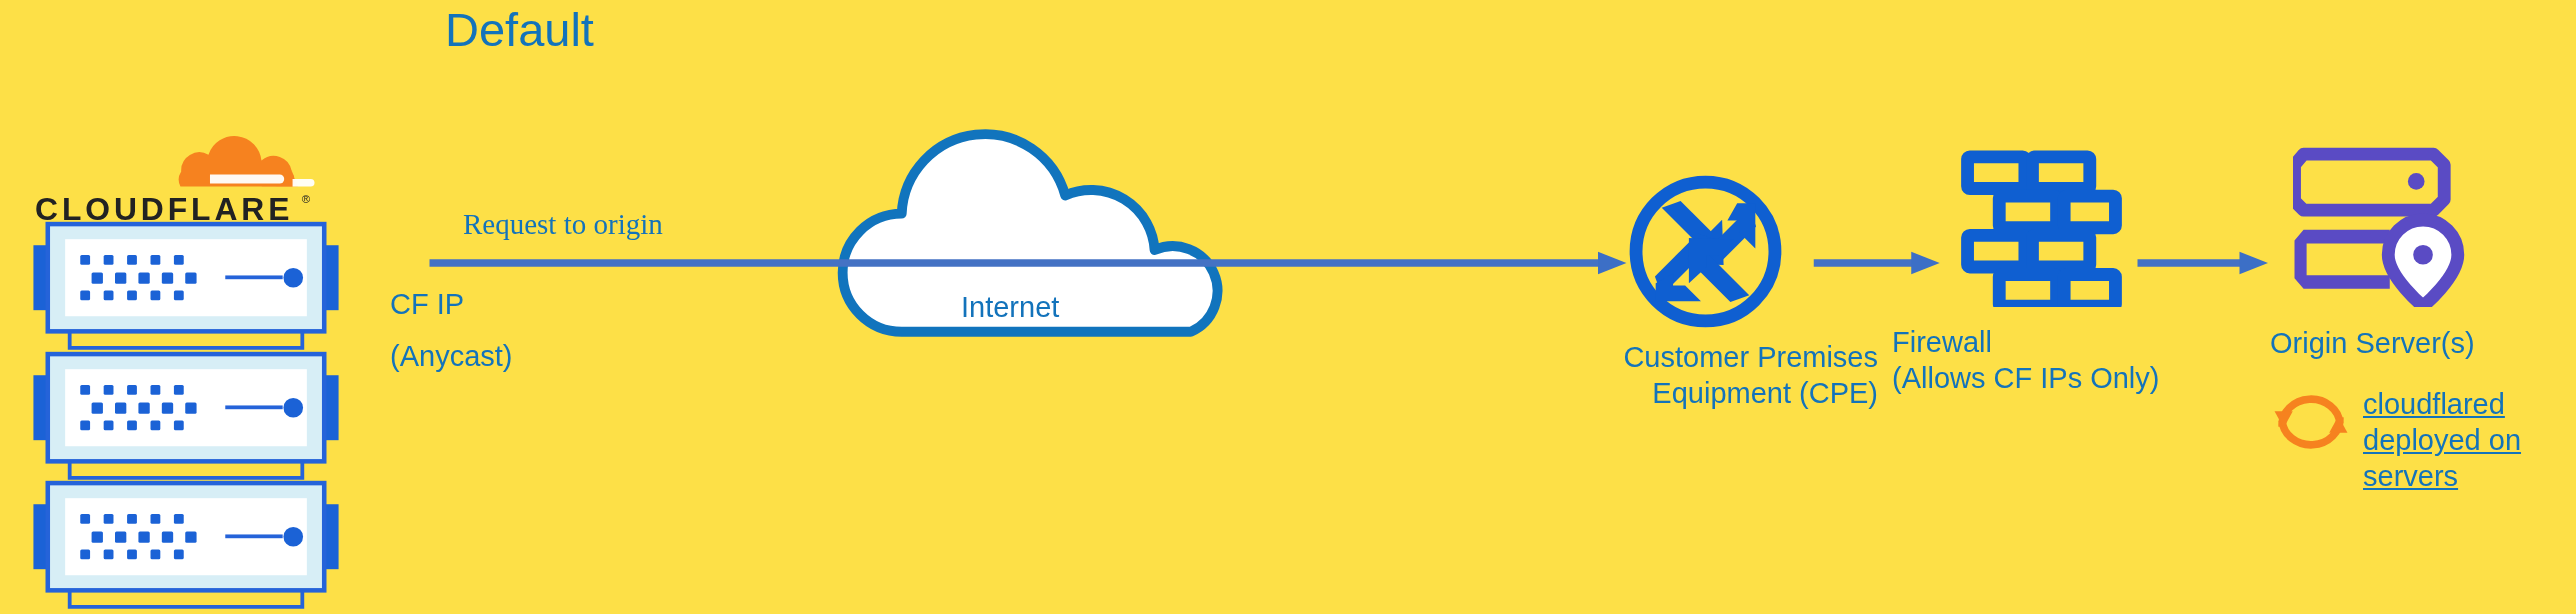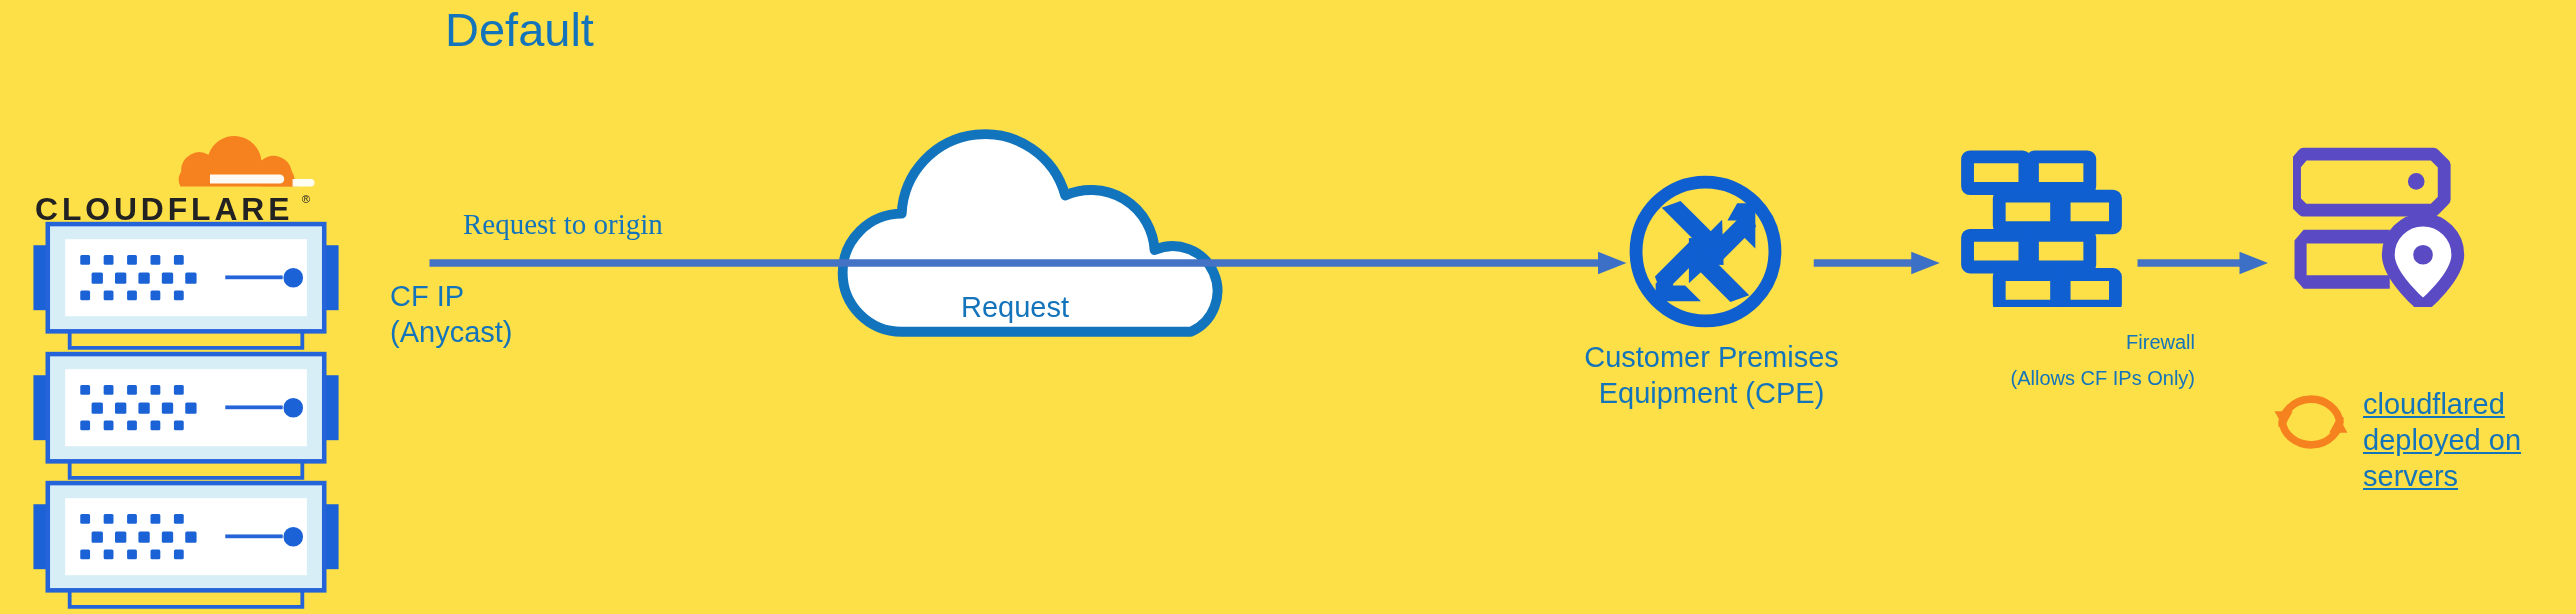--- a/index.html
+++ b/index.html
@@ -59,21 +59,21 @@
     top: 208px;
     font-size: 29px;
     color: #1373BB;
     white-space: nowrap;
     font-family: Liberation Serif, serif;
   }
   #cf-ip-label {
     left: 390px;
     top: 278px;
     font-size: 29px;
-    line-height: 36px;
+    line-height: 52px;
     color: #1373BB;
     white-space: pre-line;
   }
 
   
   #main-arrow {
     left: 424px;
     top: 248px;
     width: 1211px;
     height: 30px;
@@ -99,21 +99,21 @@
   #cpe-icon {
     left: 1627px;
     top: 173px;
     width: 157px;
     height: 157px;
   }
   #cpe-label {
     left: 1545px;
     top: 339px;
     width: 333px;
-    text-align: center;
+    text-align: right;
     font-size: 29px;
     line-height: 36px;
     color: #1373BB;
     white-space: pre-line;
   }
 
   
   #arrow-cpe-firewall {
     left: 1813px;
     top: 248px;
@@ -125,22 +125,22 @@
   #firewall-icon {
     left: 1960px;
     top: 150px;
     width: 163px;
     height: 157px;
   }
   #firewall-label {
     left: 1892px;
     top: 324px;
     width: 303px;
-    text-align: right;
-    font-size: 20px;
+    text-align: left;
+    font-size: 29px;
     line-height: 36px;
     color: #1373BB;
     white-space: pre-line;
   }
 
   
   #arrow-firewall-origin {
     left: 2137px;
     top: 248px;
     width: 133px;
@@ -302,21 +302,21 @@
     </svg>
   </div>
 
   <div class="abs" id="main-arrow">
     <svg width="1211" height="30" viewBox="0 0 1600 40" xmlns="http://www.w3.org/2000/svg">
       <line x1="0" y1="20" x2="1560" y2="20" stroke="#4472C4" stroke-width="10"></line>
       <path d="M1558 5 L1596 20 L1558 35 Z" fill="#3C6FC6"></path>
     </svg>
   </div>
 
-  <div class="abs" id="internet-label">Request</div>
+  <div class="abs" id="internet-label">Internet</div>
 
   <div class="abs" id="request-label">Request to origin</div>
 
   <div class="abs" id="cf-ip-label">CF IP
 (Anycast)</div>
 
   <div class="abs" id="cpe-icon">
     <svg width="157" height="157" viewBox="0 0 208 208" xmlns="http://www.w3.org/2000/svg">
       <circle cx="104" cy="104" r="92" fill="none" stroke="#0F5FD1" stroke-width="17"></circle>
       <g fill="#0F5FD1">
@@ -381,20 +381,21 @@
       <path d="M14 16 L186 16 L200 30 L200 76 L186 90 L14 90 L2 78 L2 30 Z" fill="none" stroke="#5A4BC4" stroke-width="17" stroke-linejoin="round"></path>
       <circle cx="163" cy="52" r="11" fill="#5A4BC4"></circle>
 
       <path d="M14 116 L128 116 L128 134 L18 134 L18 176 L128 176 L128 194 L14 194 L2 180 L2 130 Z" fill="#5A4BC4"></path>
 
       <path d="M172 103 a46 46 0 0 1 46 46 c0 30 -46 68 -46 68 c0 0 -46 -38 -46 -68 a46 46 0 0 1 46 -46 Z" fill="#ffffff" stroke="#5A4BC4" stroke-width="17" stroke-linejoin="round"></path>
       <circle cx="172" cy="149" r="13" fill="#5A4BC4"></circle>
     </svg>
   </div>
 
+  <div class="abs" id="origin-label">Origin Server(s)</div>
 
   <div class="abs" id="cloudflared-sync-icon">
     <svg width="82" height="70" viewBox="0 0 108 92" xmlns="http://www.w3.org/2000/svg">
       <g fill="none" stroke="#F6821F" stroke-width="10" stroke-linecap="butt">
         <path d="M16 52 A38 34 0 0 1 92 48"></path>
         <path d="M92 40 A38 34 0 0 1 16 44"></path>
       </g>
       <path d="M6 32 L30 32 L18 54 Z" fill="#F6821F"></path>
       <path d="M102 60 L78 60 L90 38 Z" fill="#F6821F"></path>
     </svg>

